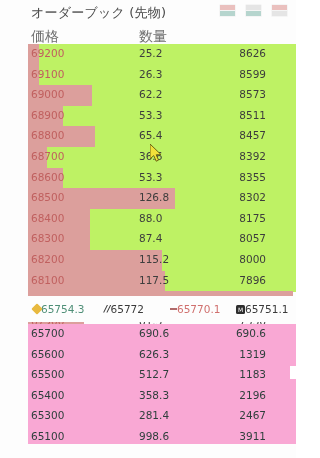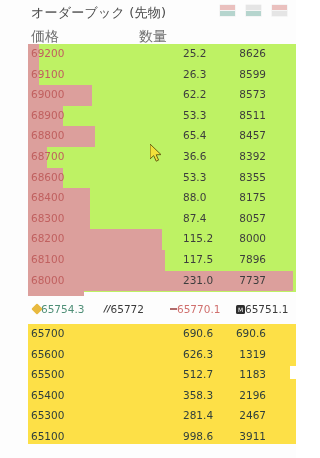--- a/index.html
+++ b/index.html
@@ -75,40 +75,40 @@
   .ch-size   { position: absolute; left: 139px; top: 0; }
   .ch-total  { position: absolute; right: 33px; top: 16px; text-align: center; }
 
   
   .panel {
     position: absolute;
     left: 28px;
     width: 268px;
   }
   .asks { top: 44px;  height: 248px; background: #bef264; }
-  .bids { top: 324px; height: 120px; background: #fde047; }
+  .bids { top: 324px; height: 120px; background: #f9a8d4; }
 
   .row {
     position: relative;
     height: 20.6px;
     width: 100%;
   }
   .depth {
     position: absolute;
     left: 0; top: 0; bottom: 0;
     background: #dc9f9c;
   }
   .cell {
     position: absolute;
     top: 3px;
     font-size: 10.5px;
     white-space: nowrap;
   }
   .c-price { left: 3px; }
-  .c-size  { left: 111px; margin-left: 44px; }
+  .c-size  { left: 111px; }
   .c-total { right: 30px; }
 
   .asks .c-price { color: #c0605f; }
   .asks .c-size,
   .asks .c-total { color: #3d3d3d; }
 
   .bids .c-price,
   .bids .c-size,
   .bids .c-total { color: #2f3f3c; }
 
@@ -248,20 +248,26 @@
         <div class="cell c-size">36.6</div>
         <div class="cell c-total">8392</div>
       </div>
       <div class="row">
         <div class="depth" style="width: 13%;"></div>
         <div class="cell c-price">68600</div>
         <div class="cell c-size">53.3</div>
         <div class="cell c-total">8355</div>
       </div>
       <div class="row">
+        <div class="depth" style="width: 55%;"></div>
+        <div class="cell c-price">68500</div>
+        <div class="cell c-size">126.8</div>
+        <div class="cell c-total">8302</div>
+      </div>
+      <div class="row">
         <div class="depth" style="width: 23%;"></div>
         <div class="cell c-price">68400</div>
         <div class="cell c-size">88.0</div>
         <div class="cell c-total">8175</div>
       </div>
       <div class="row">
         <div class="depth" style="width: 23%;"></div>
         <div class="cell c-price">68300</div>
         <div class="cell c-size">87.4</div>
         <div class="cell c-total">8057</div>

